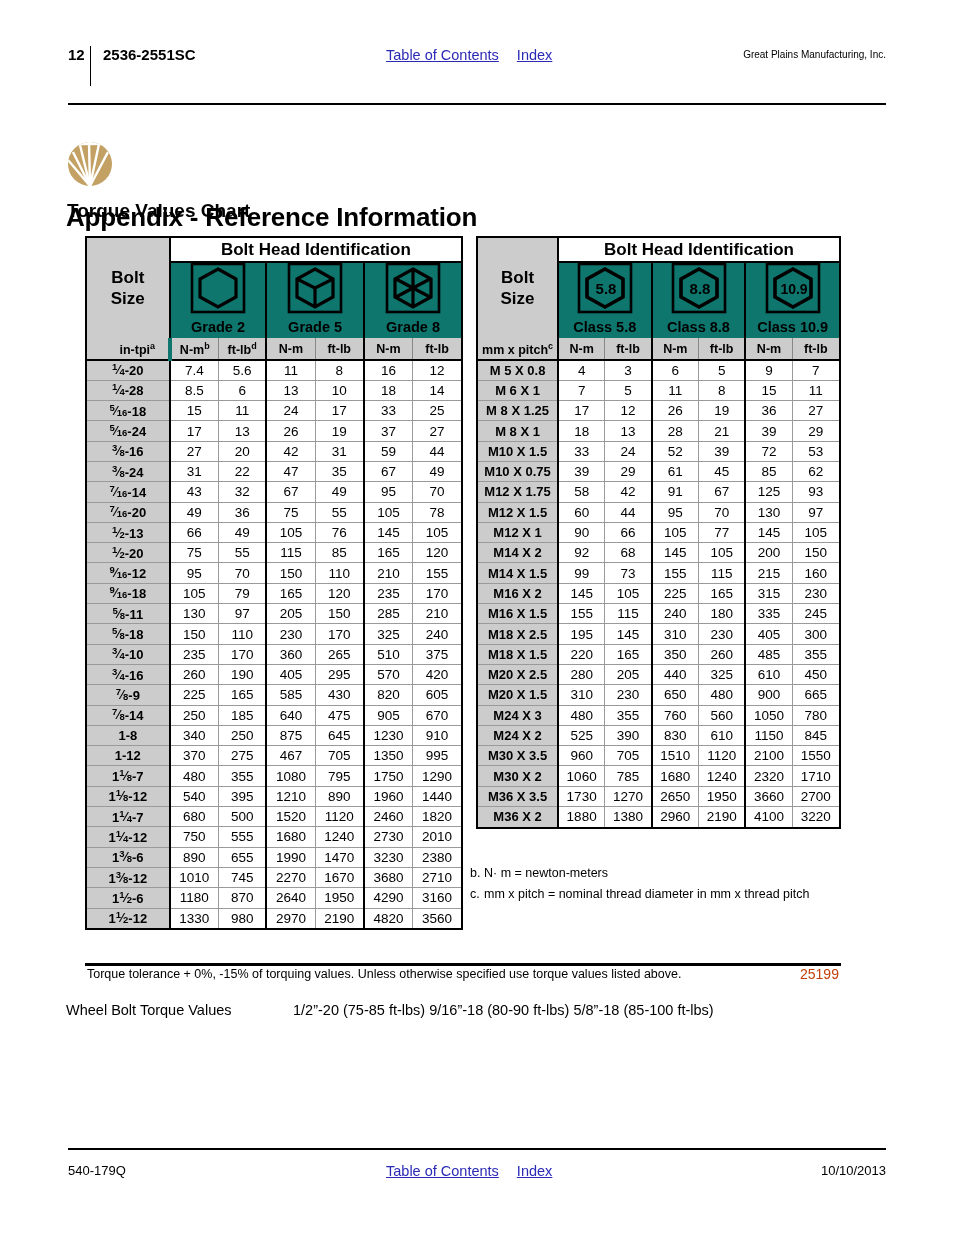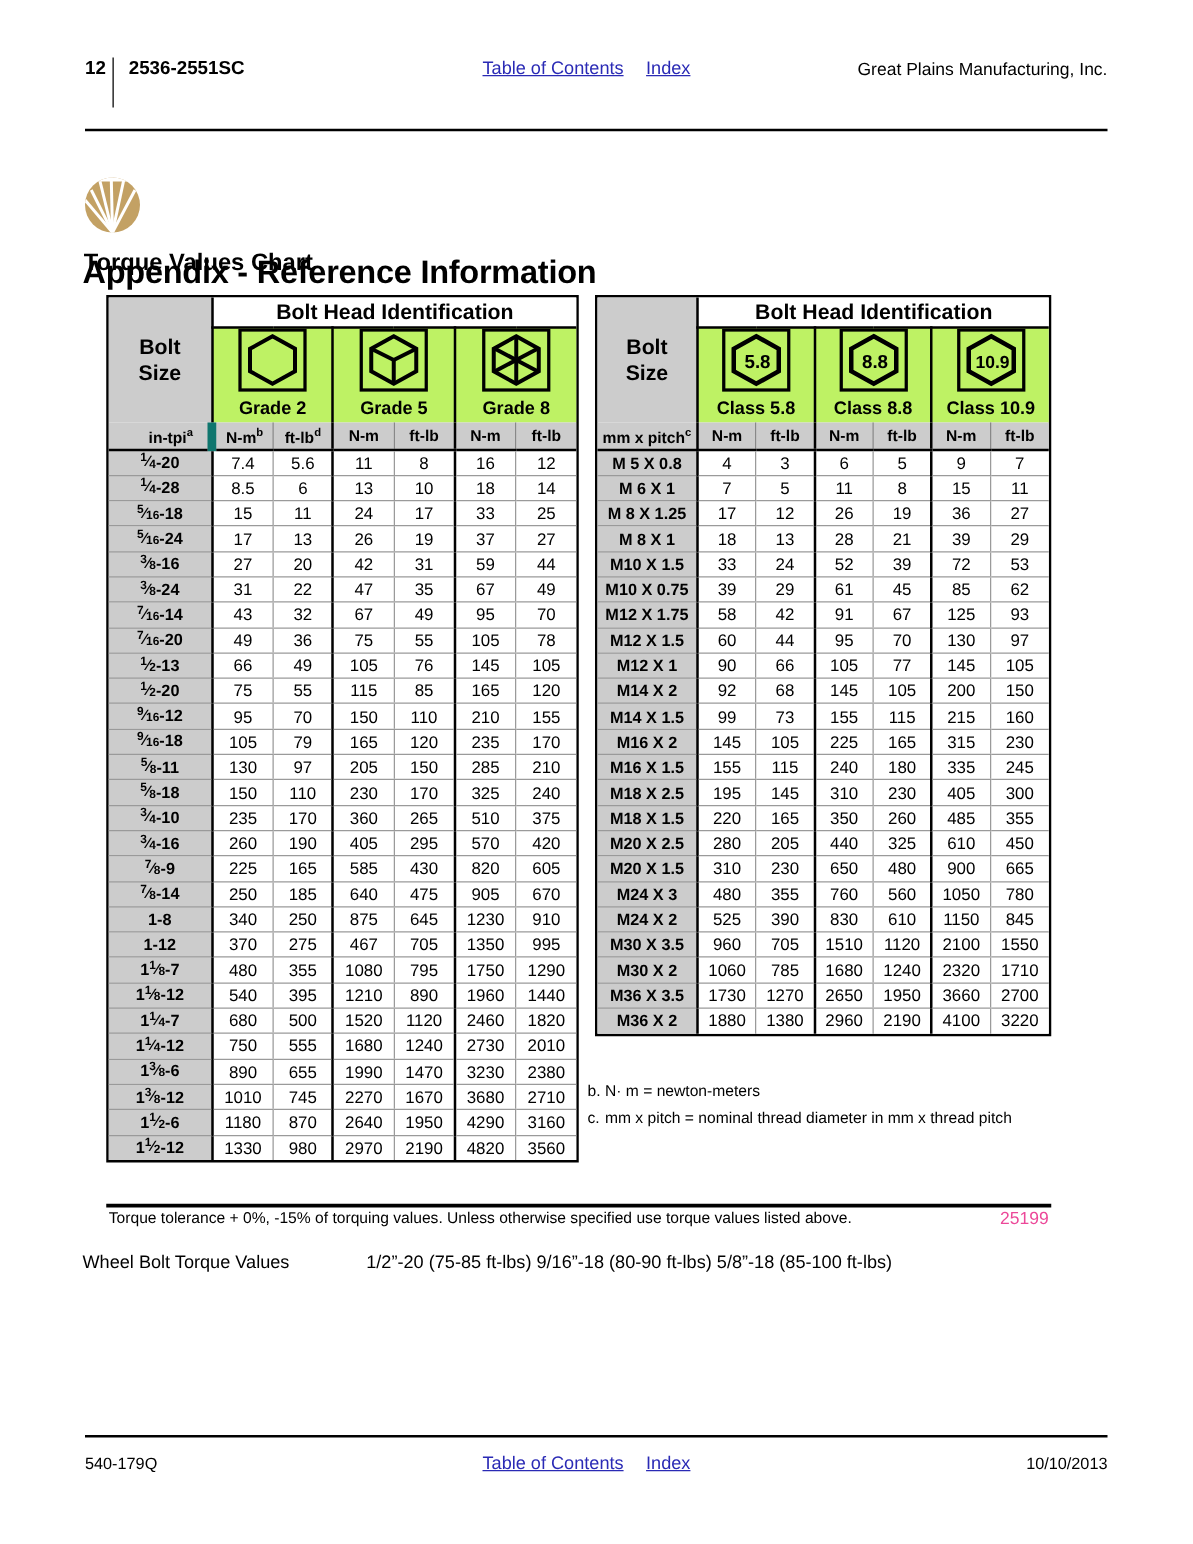--- a/index.html
+++ b/index.html
@@ -31,21 +31,21 @@
   .hdr-links {
     position: absolute; left: 318px; top: 0px;
     display: flex; gap: 18px;
   }
   .hdr-link {
     font-size: 14.5px; color: #2a2ab5; text-decoration: underline;
     cursor: pointer; line-height: 18px;
   }
   .hdr-company {
     position: absolute; right: 0px; top: 0px;
-    font-size: 14px; line-height: 18px; white-space: nowrap;
+    font-size: 10px; line-height: 18px; white-space: nowrap;
   }
   .header-line {
     position: absolute; left: 68px; top: 103px; width: 818px;
     height: 2px; background: #000;
   }
 
   
   .title-row {
     position: absolute; left: 66px; top: 140px;
     display: flex; align-items: flex-start; gap: 14px; flex-direction: column;
@@ -78,21 +78,21 @@
     text-align: center; font-size: 17px; font-weight: bold;
     border-bottom: 2px solid #000; border-left: 2px solid #000;
     height: 24px; background: #fff;
   }
   .boltsize-cell {
     background: #cccccc;
     text-align: center; font-weight: bold; font-size: 17px;
     line-height: 21px; vertical-align: middle;
   }
   .icon-cell {
-    text-align: center; vertical-align: middle; background: #bef264;
+    text-align: center; vertical-align: middle; background: #0f766e;
     border-left: 2px solid #000; padding-top: 4px;
   }
   .grade-label {
     font-size: 14.5px; font-weight: bold; margin-top: 1px; margin-bottom: 3px;
   }
   .unit-row td {
     background: #cccccc; text-align: center; font-weight: bold;
     font-size: 12.5px; height: 22px; border-top: 0;
     border-bottom: 2px solid #000;
   }
@@ -137,21 +137,21 @@
   .tol-rule {
     position: absolute; left: 85px; top: 963px; width: 756px; height: 3px;
     background: #000;
   }
   .tolerance {
     position: absolute; left: 87px; top: 967px;
     font-size: 12.5px;
   }
   .doc-num {
     position: absolute; left: 800px; top: 966px;
-    font-size: 14px; color: #ec4899; font-weight: normal;
+    font-size: 14px; color: #c2410c; font-weight: normal;
   }
 
   
   .wheel-label {
     position: absolute; left: 66px; top: 1002px; font-size: 14.5px; text-align: right;
   }
   .wheel-value {
     position: absolute; left: 293px; top: 1002px; font-size: 14.5px;
   }
 
@@ -264,21 +264,21 @@
                   <line x1="28" y1="25" x2="45" y2="16"></line>
                   <line x1="28" y1="25" x2="11" y2="34"></line>
                   <line x1="28" y1="25" x2="45" y2="34"></line>
                 </g>
               </svg>
             </span>
             <div class="grade-label">Grade 8</div>
           </td>
         </tr>
         <tr class="unit-row">
-          <td class="sizeunit" style="border-right:7px solid #0f766e;padding-left:20px;">
+          <td class="sizeunit" style="border-right:4px solid #0f766e;padding-left:20px;">
             <span>in-tpi</span><sup class="fn">a</sup>
           </td>
           <td><span>N-m</span><sup class="fn">b</sup></td>
           <td class="thin"><span>ft-lb</span><sup class="fn">d</sup></td>
           <td class="sep">N-m</td>
           <td class="thin">ft-lb</td>
           <td class="sep">N-m</td>
           <td class="thin">ft-lb</td>
         </tr>
       </thead>

